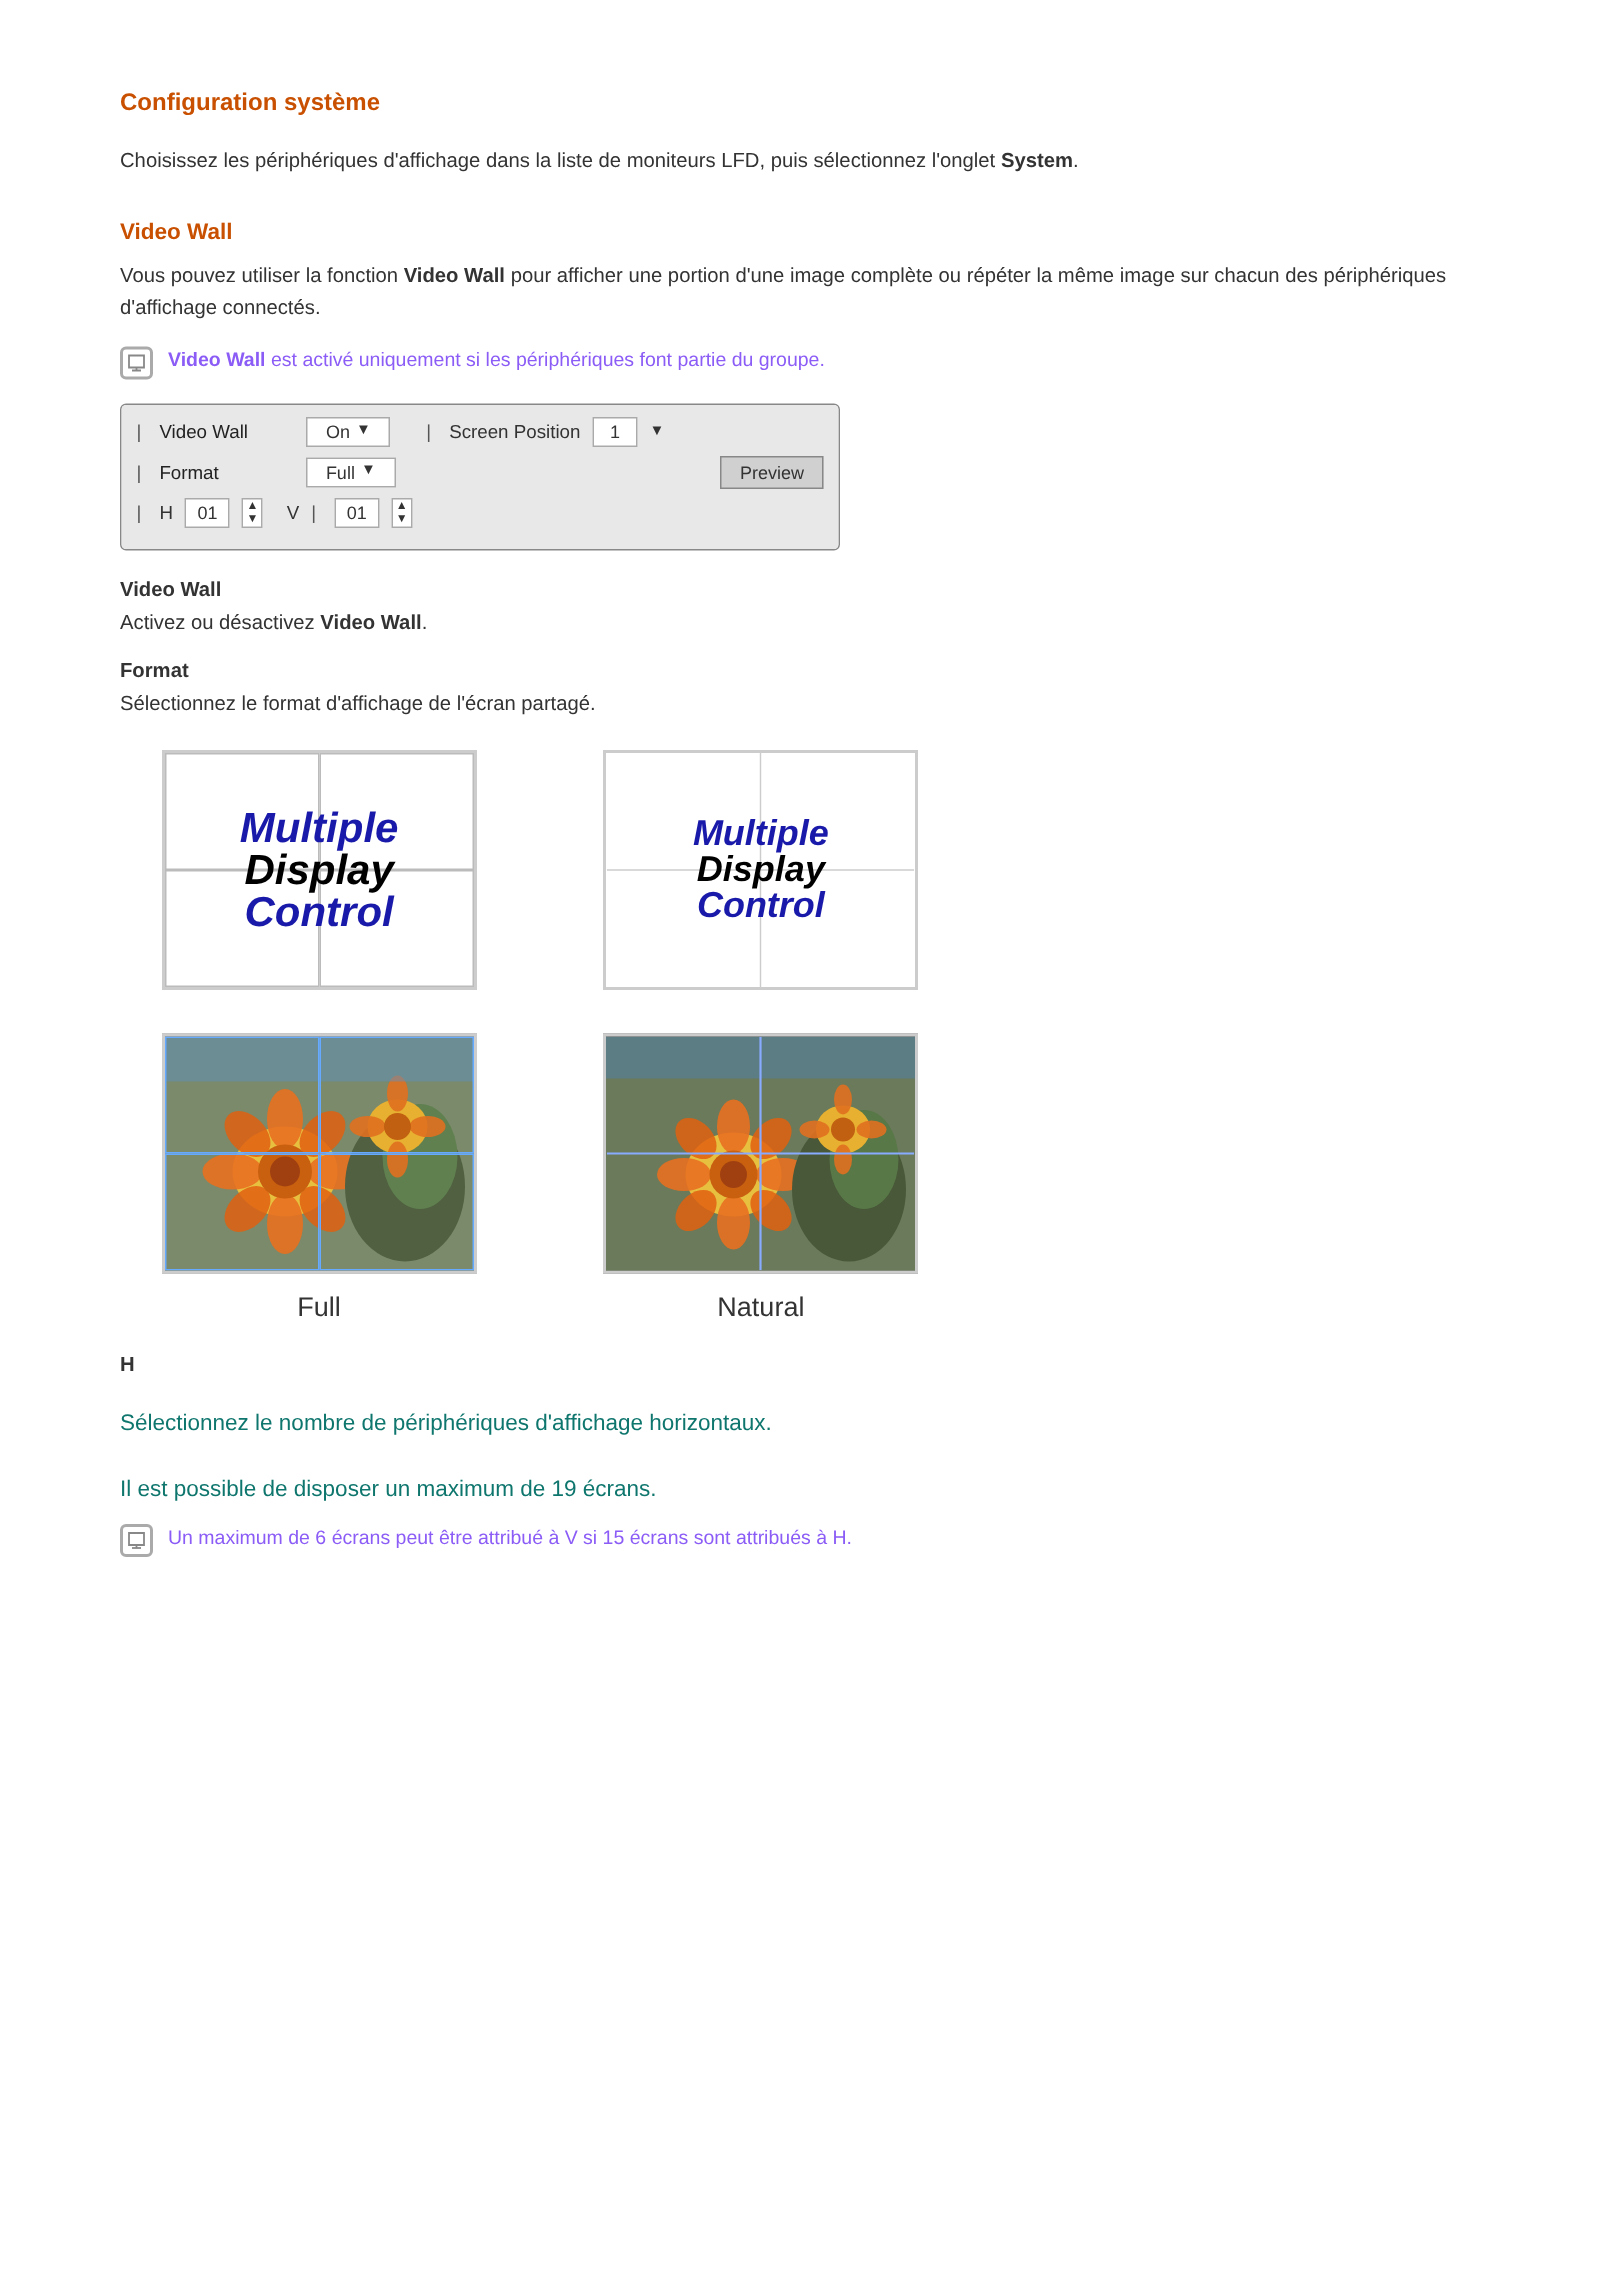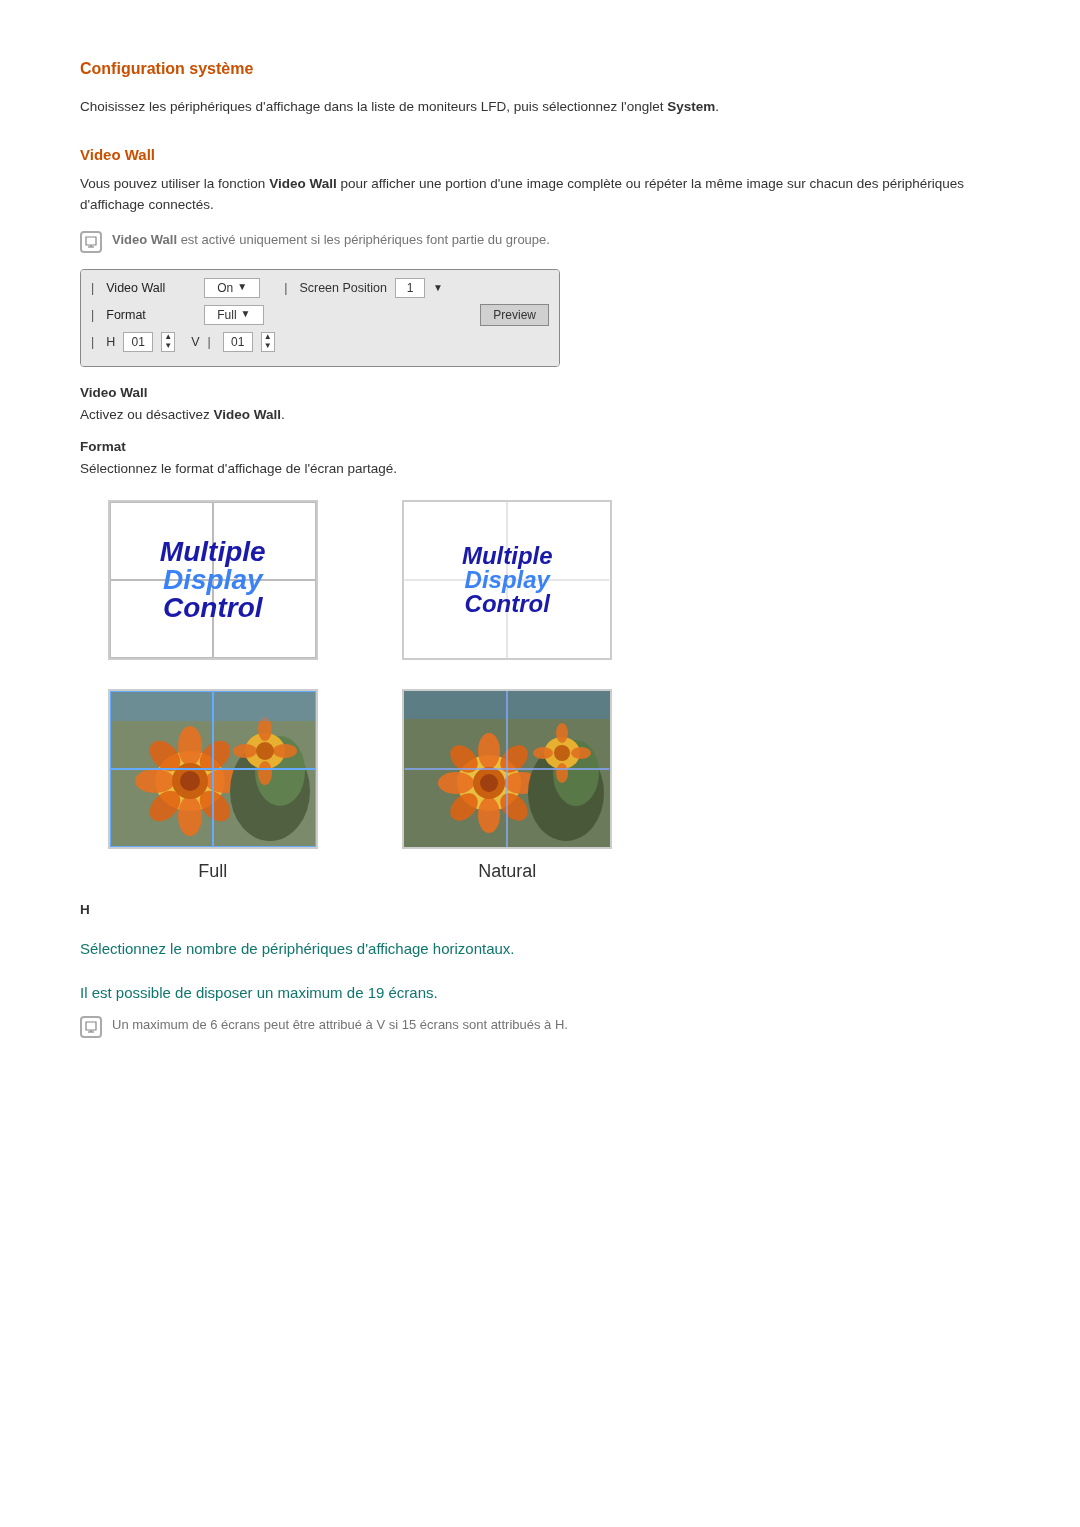--- a/index.html
+++ b/index.html
@@ -58,21 +58,21 @@
       margin-top: 1px;
     }
 
     .note-icon svg {
       width: 14px;
       height: 14px;
     }
 
     .note-text {
       font-size: 13px;
-      color: #737373;
+      color: #8b5cf6;
       line-height: 1.5;
     }
 
     
     .ui-panel {
       border: 1.5px solid #888;
       border-radius: 4px;
       margin: 16px 0 18px 0;
       background: #f0f0f0;
       overflow: hidden;
@@ -237,21 +237,21 @@
 
     .mdc-text .line1 {
       font-size: 28px;
       color: #1a1aaa;
       display: block;
       line-height: 1;
     }
 
     .mdc-text .line2 {
       font-size: 28px;
-      color: #3b82f6;
+      color: #000000;
       display: block;
       line-height: 1;
     }
 
     .mdc-text .line3 {
       font-size: 28px;
       color: #1a1aaa;
       display: block;
       line-height: 1;
     }

